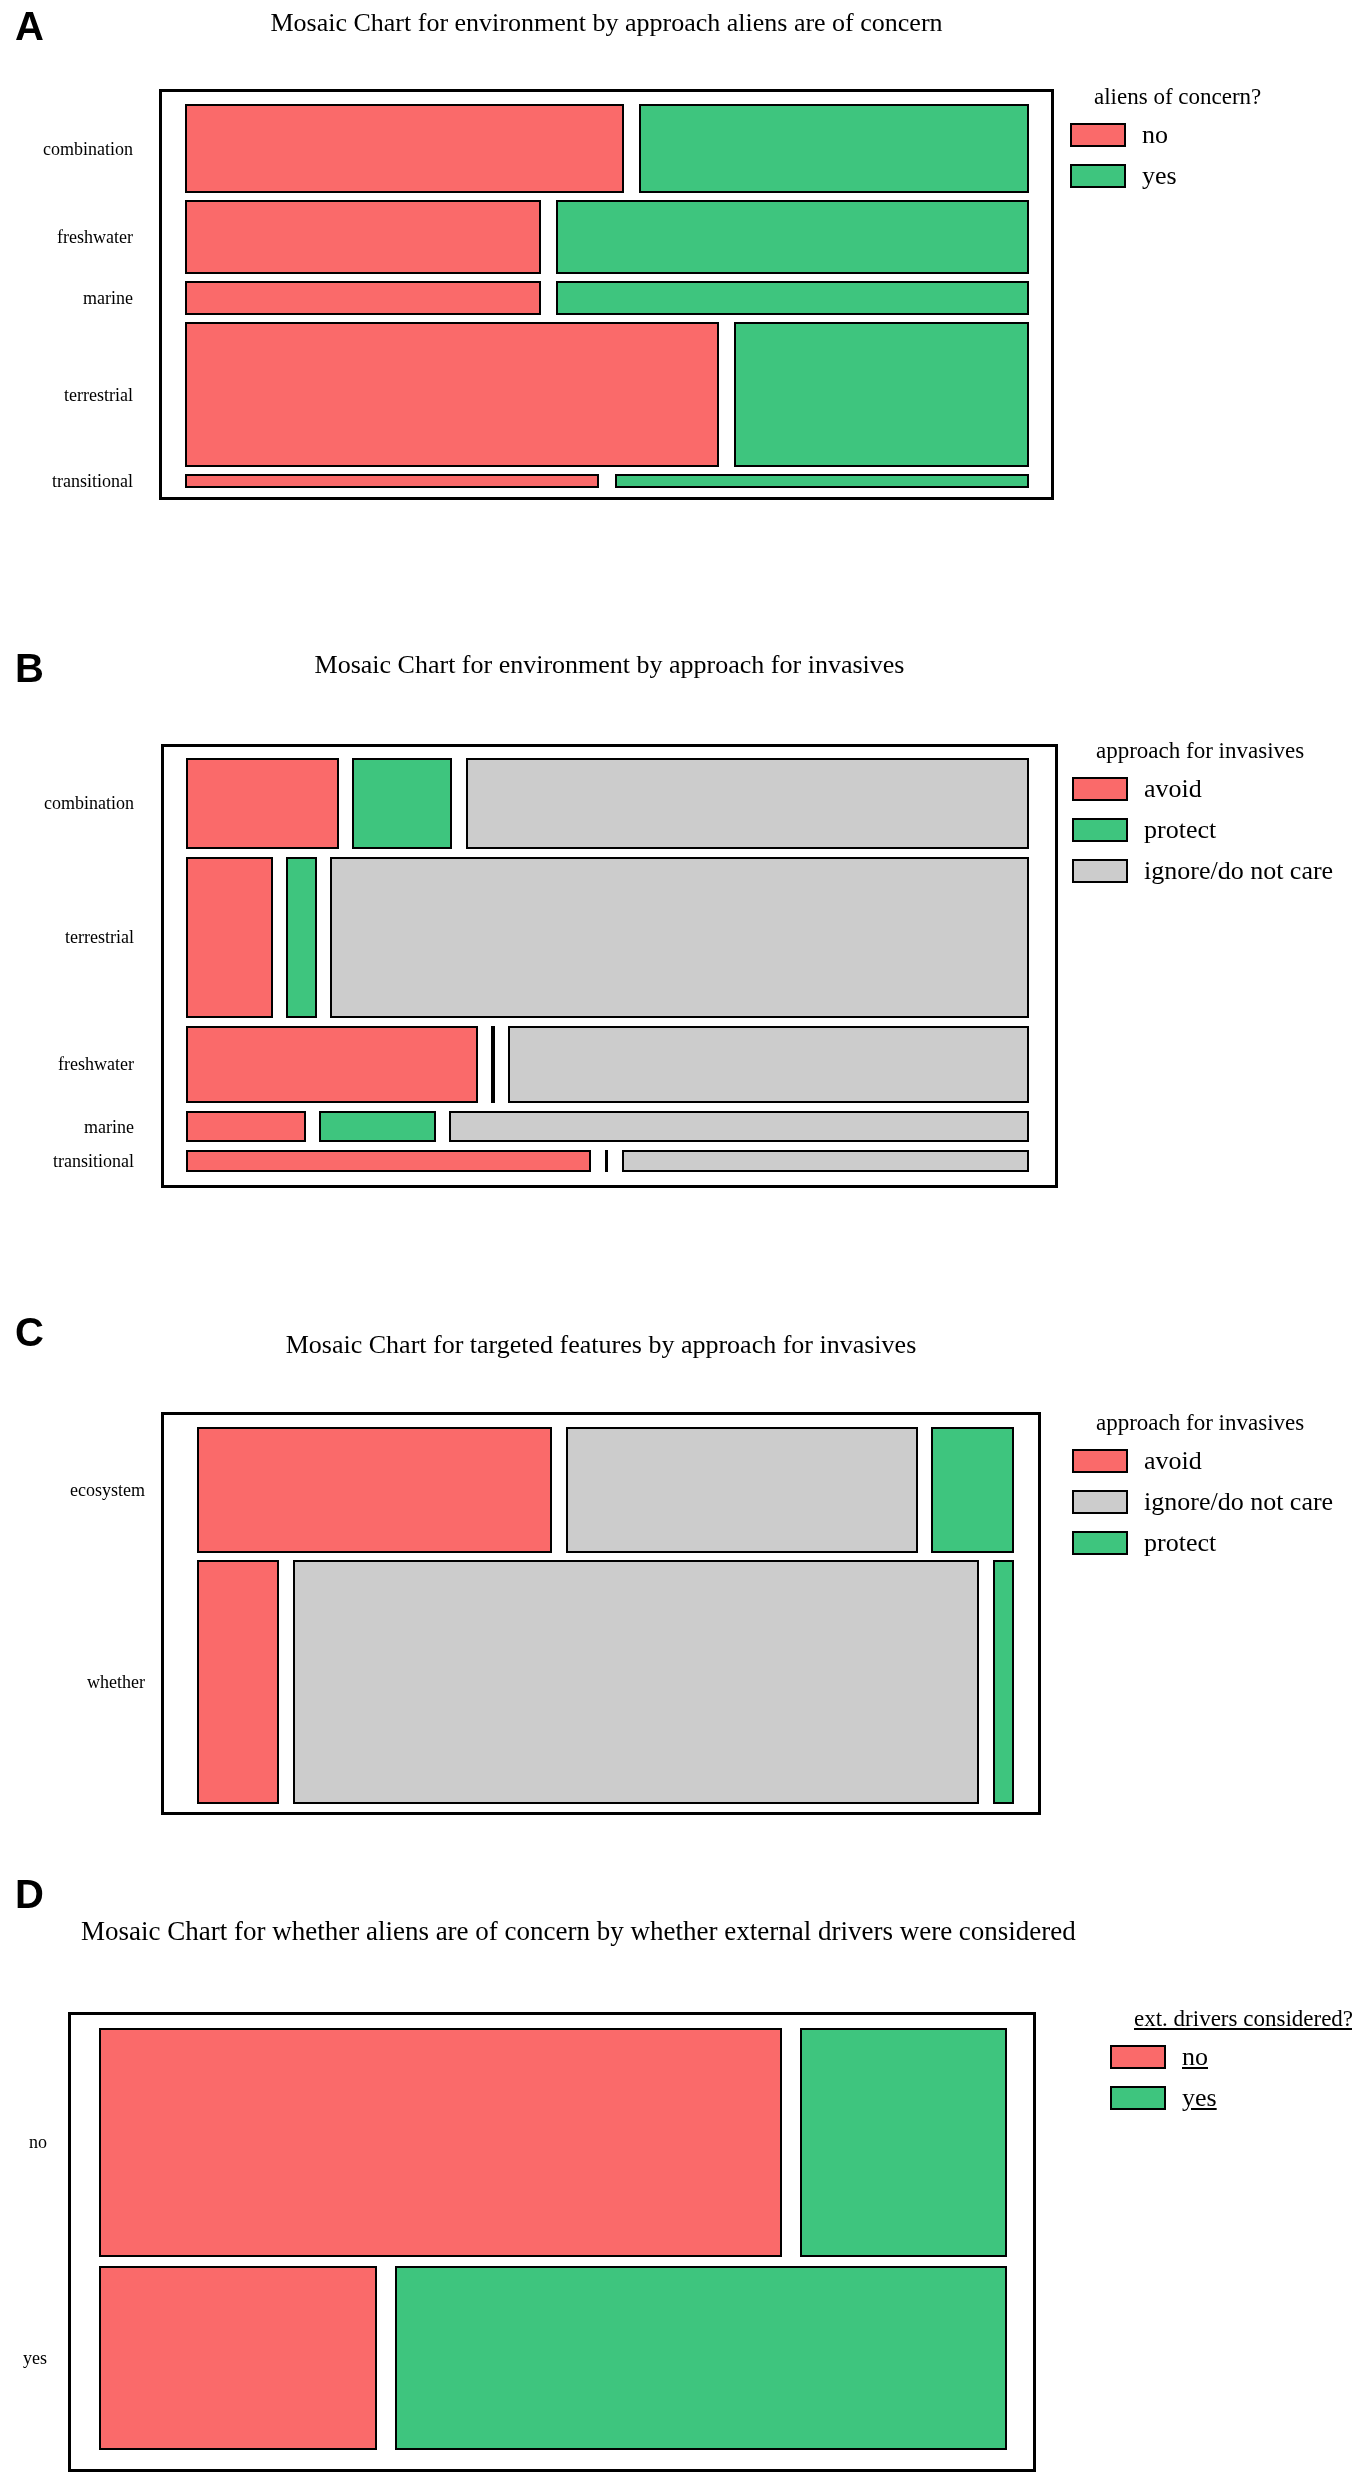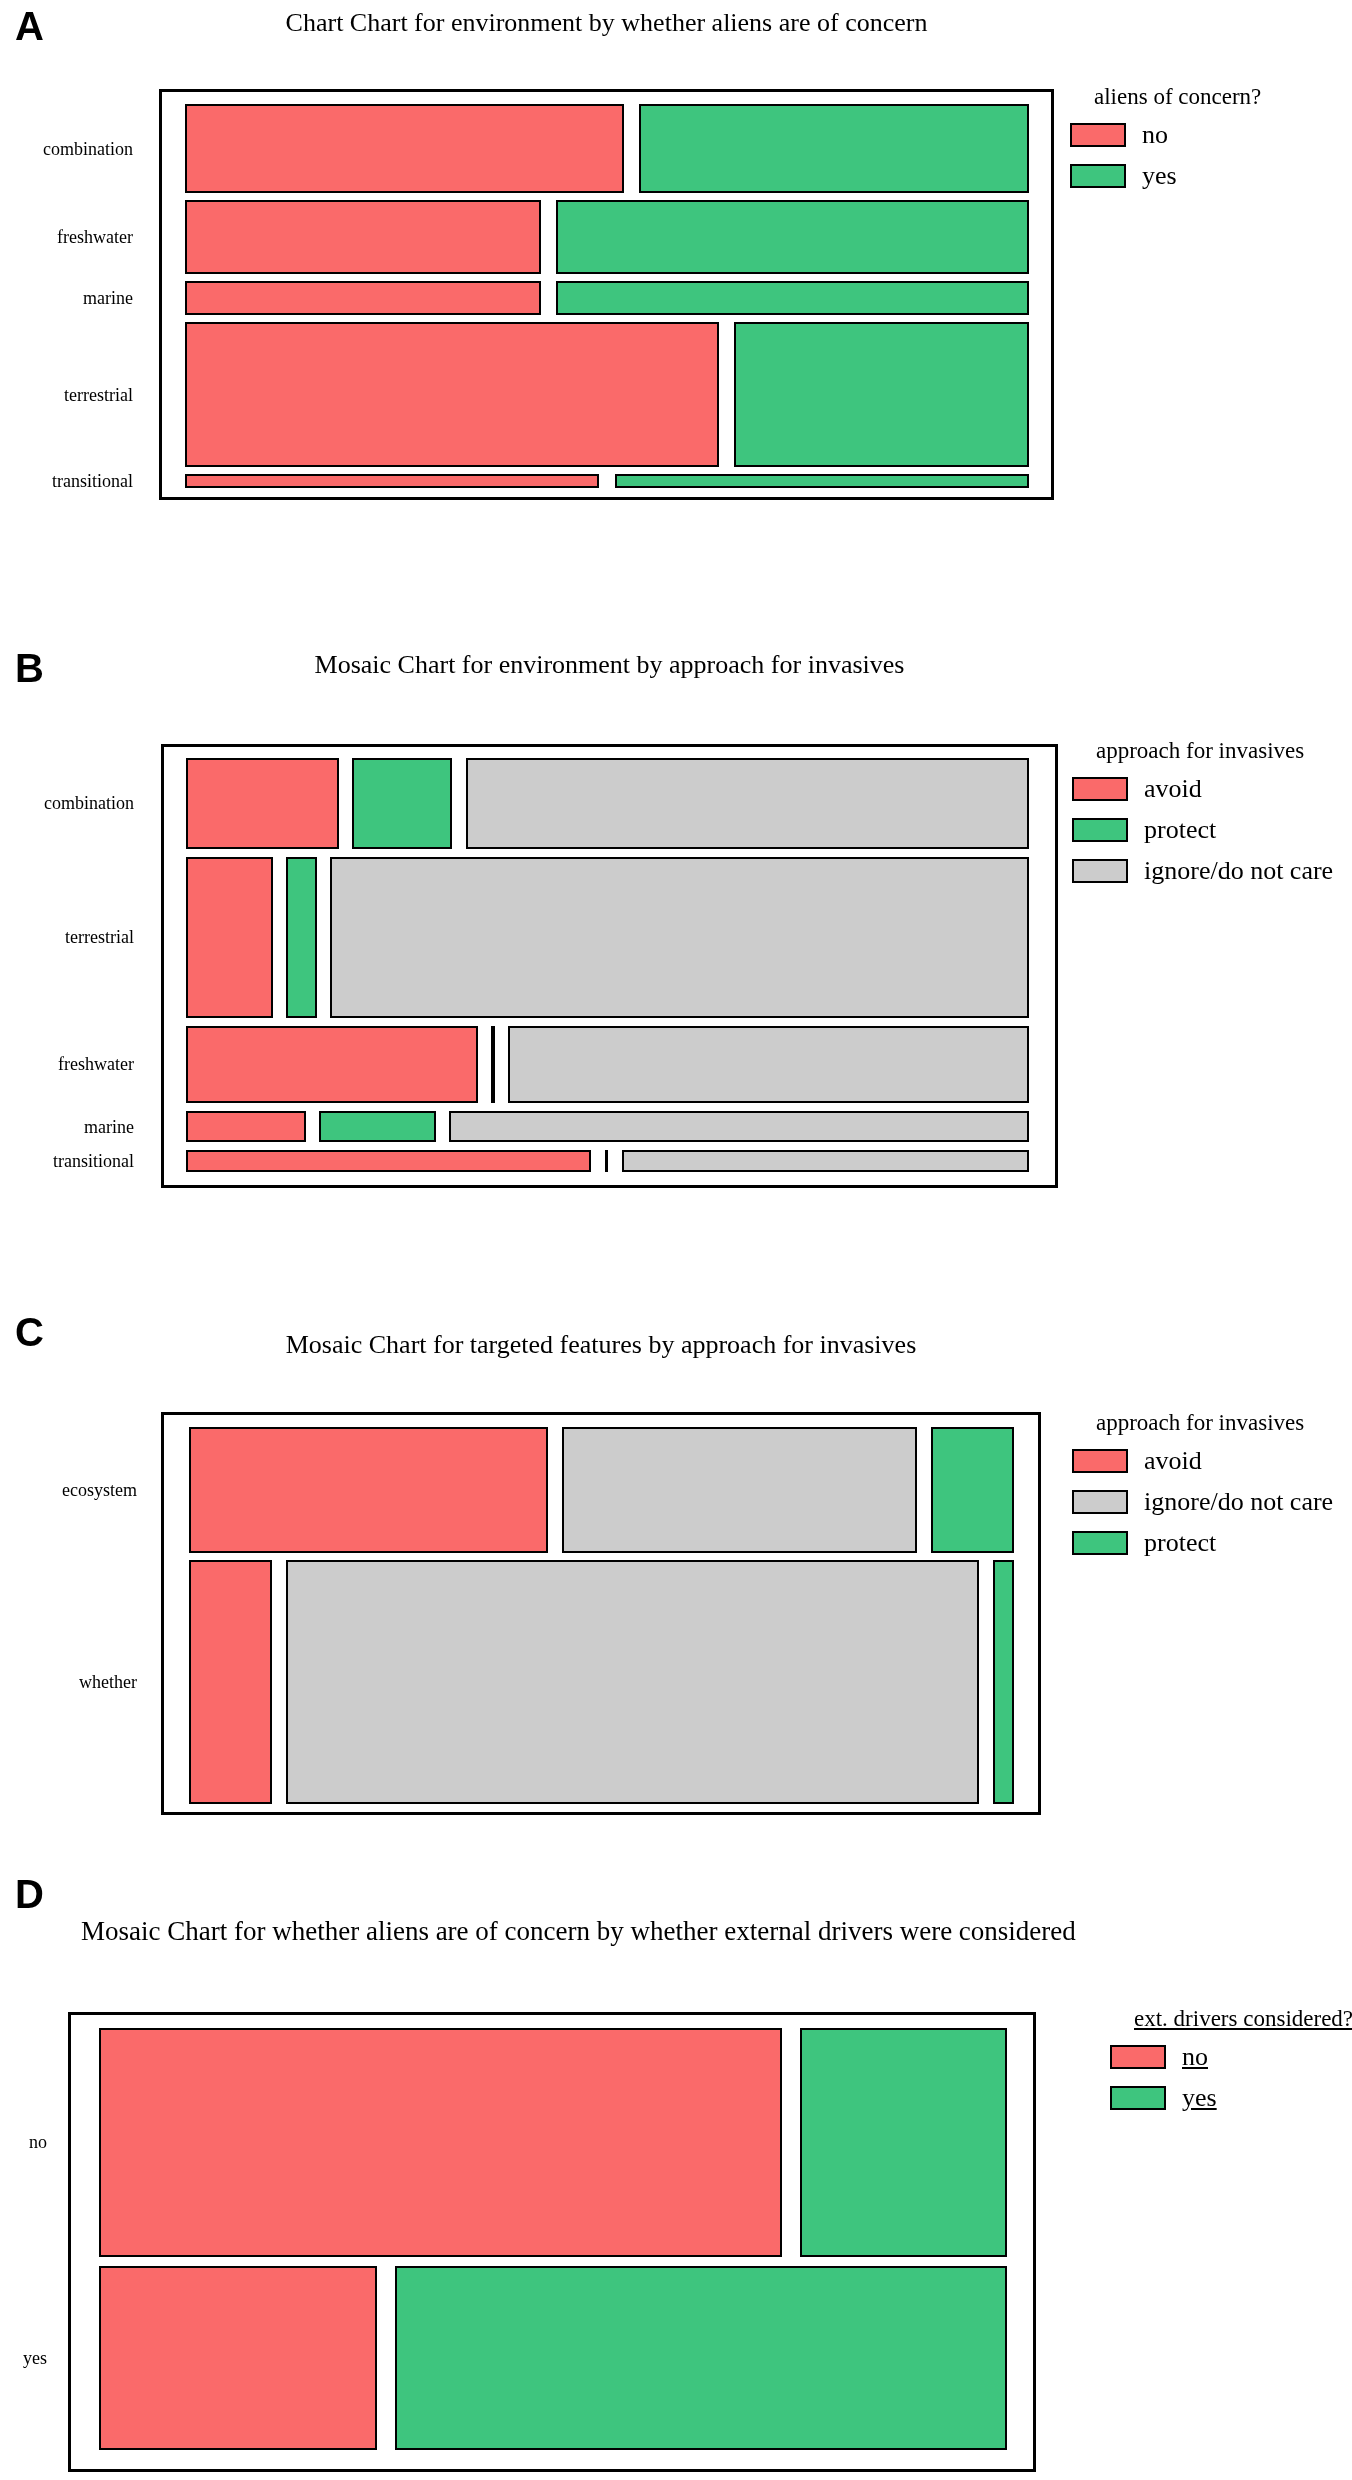--- a/index.html
+++ b/index.html
@@ -36,39 +36,39 @@
   
   .pB .panel-letter{left:15px;top:648px;}
   .pB .chart-title{left:161px;top:650px;width:897px;}
   .pB .chart-box{left:161px;top:744px;width:897px;height:444px;padding:11px 26px 13px 22px;}
   .pB .rows{gap:8px;}
   .pB .legend{left:1072px;top:738px;}
 
   
   .pC .panel-letter{left:15px;top:1312px;}
   .pC .chart-title{left:161px;top:1330px;width:880px;}
-  .pC .chart-box{left:161px;top:1412px;width:880px;height:403px;padding:12px 24px 8px 25px;}
+  .pC .chart-box{left:161px;top:1412px;width:880px;height:403px;padding:12px 24px 8px 33px;}
   .pC .rows{gap:7px;}
   .pC .legend{left:1072px;top:1410px;}
 
   
   .pD .panel-letter{left:15px;top:1874px;}
   .pD .chart-title{left:57px;top:1916px;margin-left:24px;}
   .pD .chart-box{left:68px;top:2012px;width:968px;height:460px;padding:13px 26px 19px 28px;}
   .pD .rows{gap:9px;}
   .pD .legend{left:1110px;top:2006px;text-decoration:underline;}
 </style>
 </head>
 <body>
 
 <div class="page">
 
   <section class="panel pA">
     <div class="panel-letter">A</div>
-    <div class="chart-title">Chart Chart for environment by whether aliens are of concern</div>
+    <div class="chart-title">Mosaic Chart for environment by approach aliens are of concern</div>
     <div class="chart-box">
       <div class="rows">
           <div class="mosaic-row" style="flex: 90 1 0px;">
             <span class="row-label">combination</span>
             <div class="seg" style="background: rgb(250, 106, 106); left: 0%; width: 52%;"></div>
             <div class="seg" style="background: rgb(62, 197, 126); left: 53.8%; width: 46.2%;"></div>
           </div>
           <div class="mosaic-row" style="flex: 74 1 0px;">
             <span class="row-label">freshwater</span>
             <div class="seg" style="background: rgb(250, 106, 106); left: 0%; width: 42.2%;"></div>

